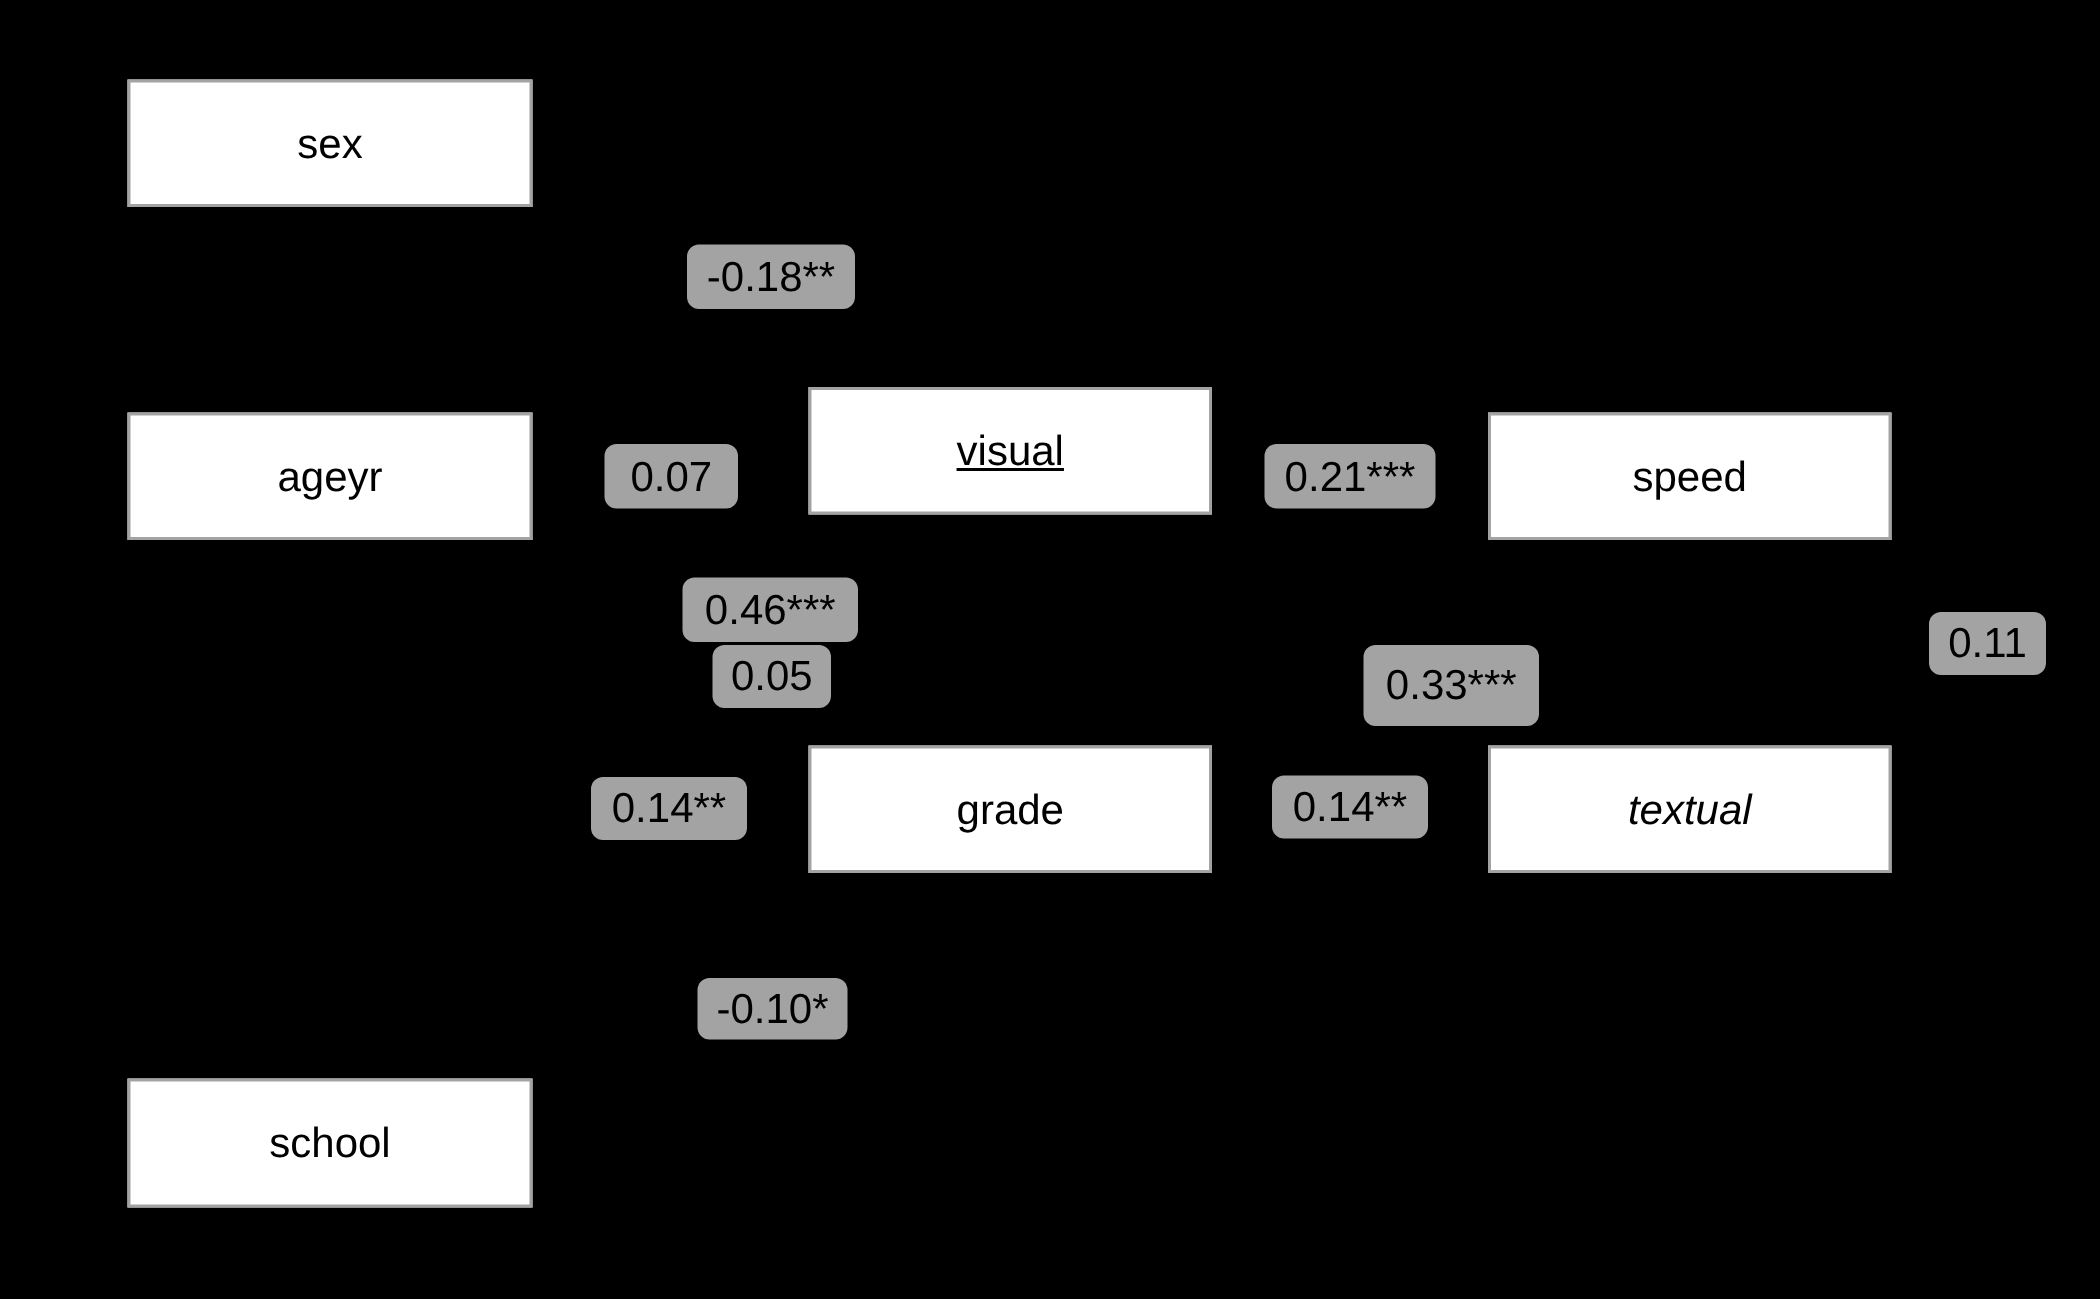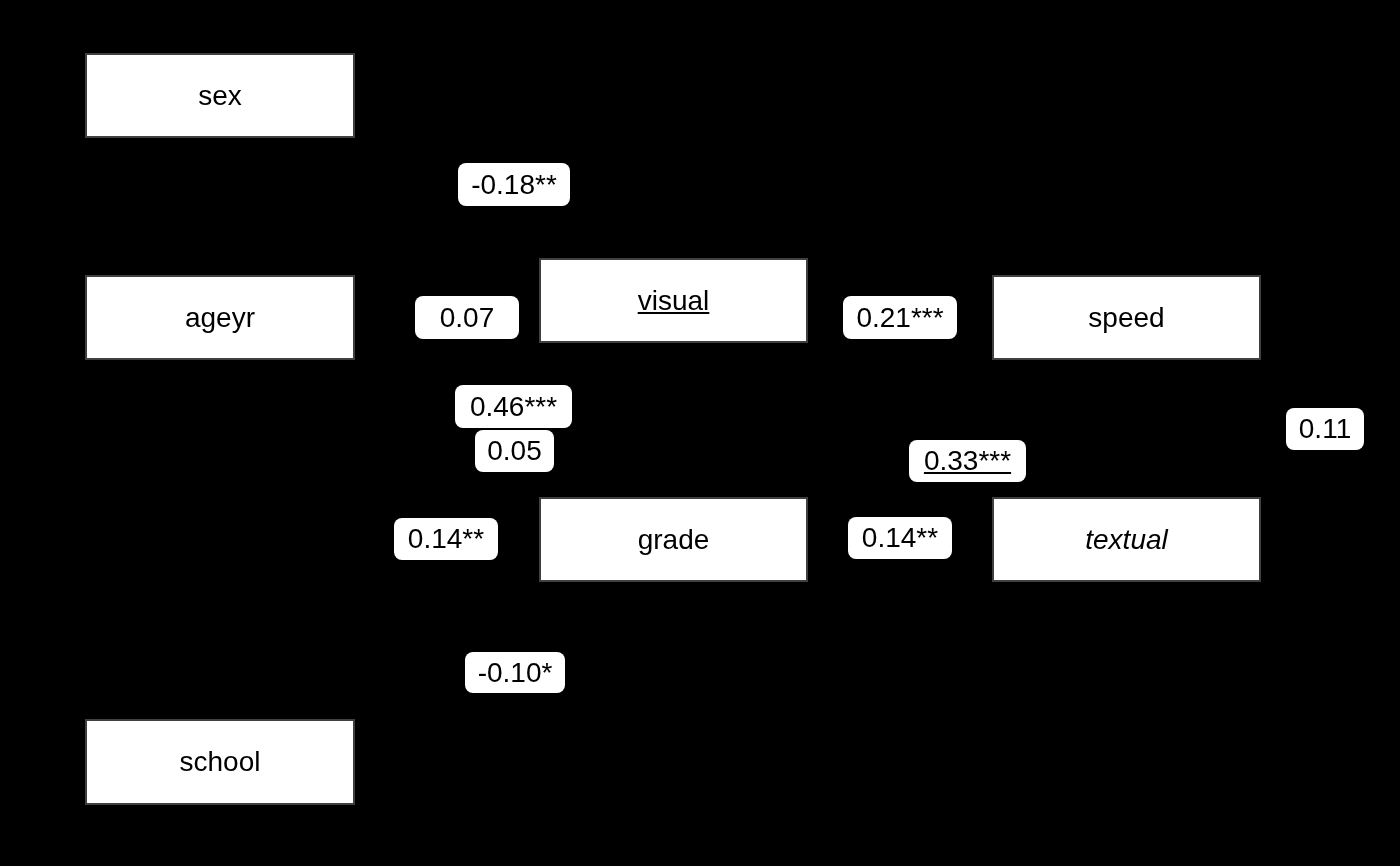--- a/index.html
+++ b/index.html
@@ -11,57 +11,57 @@
     position: relative;
     width: 1400px;
     height: 866px;
     background: #000000;
     overflow: hidden;
     font-family: "Liberation Sans", sans-serif;
   }
   .node {
     position: absolute;
     background: #ffffff;
-    border: 2px solid #404040;
+    border: 2px solid #a3a3a3;
     box-sizing: border-box;
     display: flex;
     align-items: center;
     justify-content: center;
     font-size: 28px;
     color: #000000;
     white-space: nowrap;
   }
   .chip {
     position: absolute;
-    background: #ffffff;
+    background: #a3a3a3;
     border-radius: 8px;
     display: flex;
     align-items: center;
     justify-content: center;
     font-size: 28px;
     color: #000000;
     white-space: nowrap;
   }
   
   #node-sex     { left: 85px;  top: 53px;  width: 270px; height: 85px; }
   #node-ageyr   { left: 85px;  top: 275px; width: 270px; height: 85px; }
   #node-visual  { left: 539px; top: 258px; width: 269px; height: 85px; text-decoration: underline; }
   #node-speed   { left: 992px; top: 275px; width: 269px; height: 85px; }
   #node-agemo   { left: 85px;  top: 497px; width: 271px; height: 86px; }
   #node-grade   { left: 539px; top: 497px; width: 269px; height: 85px; }
   #node-textual { left: 992px; top: 497px; width: 269px; height: 85px; font-style: italic; }
   #node-school  { left: 85px;  top: 719px; width: 270px; height: 86px; }
   
   #edge-label-1  { left: 458px;  top: 163px; width: 112px; height: 43px; }
-  #edge-label-2  { left: 403px;  top: 296px; width: 104px;  height: 43px; margin-left: 12px; }
+  #edge-label-2  { left: 403px;  top: 296px; width: 89px;  height: 43px; }
   #edge-label-3  { left: 843px;  top: 296px; width: 114px; height: 43px; }
   #edge-label-4  { left: 455px;  top: 385px; width: 117px; height: 43px; }
   #edge-label-5  { left: 475px;  top: 430px; width: 79px;  height: 42px; }
   #edge-label-6  { left: 909px;  top: 385px; width: 117px; height: 42px; }
-  #edge-label-7  { left: 909px;  top: 440px; width: 117px; height: 42px; text-decoration: underline; }
+  #edge-label-7  { left: 909px;  top: 430px; width: 117px; height: 54px; }
   #edge-label-8  { left: 1286px; top: 408px; width: 78px;  height: 42px; }
   #edge-label-9  { left: 394px;  top: 518px; width: 104px; height: 42px; }
   #edge-label-10 { left: 848px;  top: 517px; width: 104px; height: 42px; }
   #edge-label-11 { left: 465px;  top: 652px; width: 100px; height: 41px; }
 </style>
 </head>
 <body>
 
 <div class="canvas">
 

